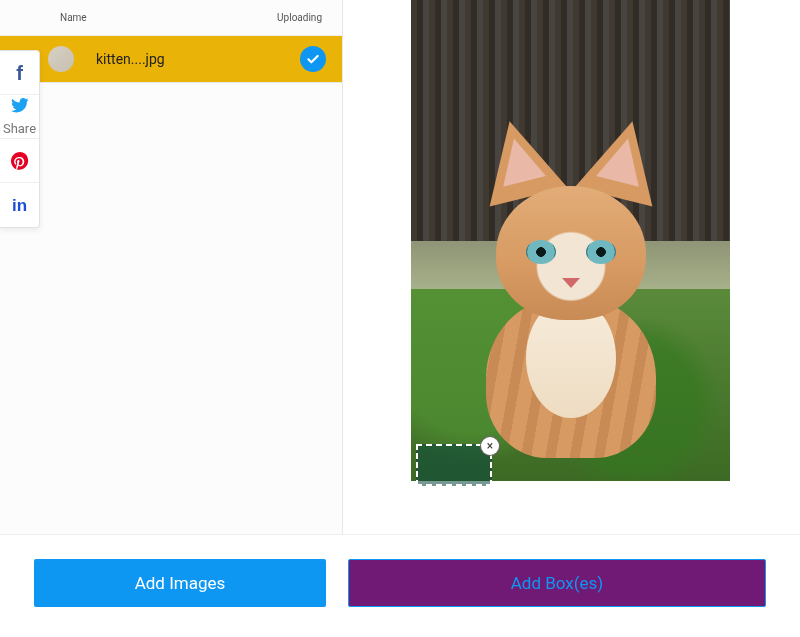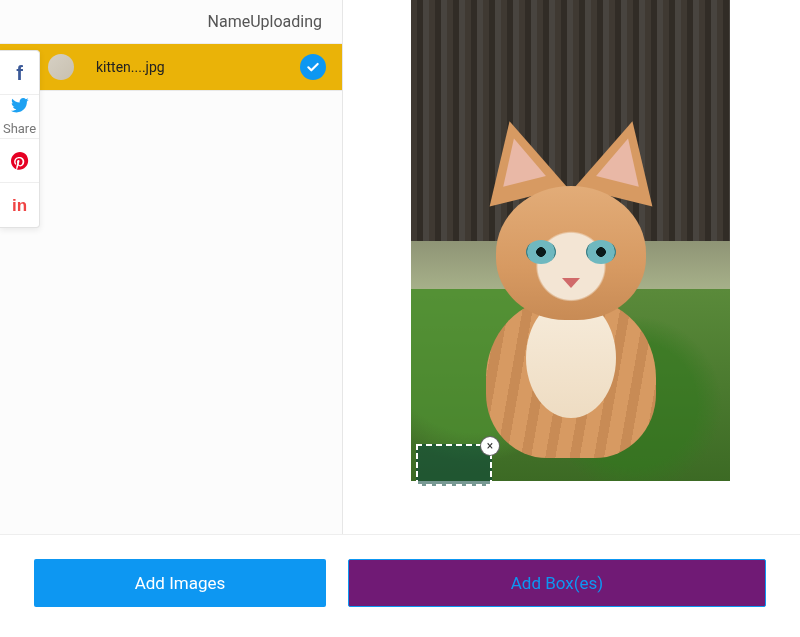--- a/index.html
+++ b/index.html
@@ -32,25 +32,25 @@
     }
     .right-panel {
       flex: 1;
       background: #fff;
       position: relative;
       overflow: hidden;
     }
 
     .list-header {
       display: flex;
-      justify-content: flex-end;
+      justify-content: space-between;
       align-items: center;
       padding: 12px 20px 12px 60px;
       color: #555;
-      font-size: 16px;
+      font-size: 10px;
       border-bottom: 1px solid #eee;
     }
     .file-row {
       display: flex;
       align-items: center;
       padding: 10px 16px 10px 48px;
       background: #eab308;
       border-bottom: 1px solid #e9e9e9;
     }
     .thumb {
@@ -109,21 +109,21 @@
     .fb-f {
       font-family: Arial, sans-serif;
       font-weight: bold;
       color: #3b5998;
       font-size: 20px;
       line-height: 1;
     }
     .in-txt {
       font-family: Arial, sans-serif;
       font-weight: bold;
-      color: #ef4444;
+      color: #1d4ed8;
       font-size: 17px;
       line-height: 1;
     }
 
     
     .preview {
       position: absolute;
       left: 68px;
       top: 0;
       width: 319px;

